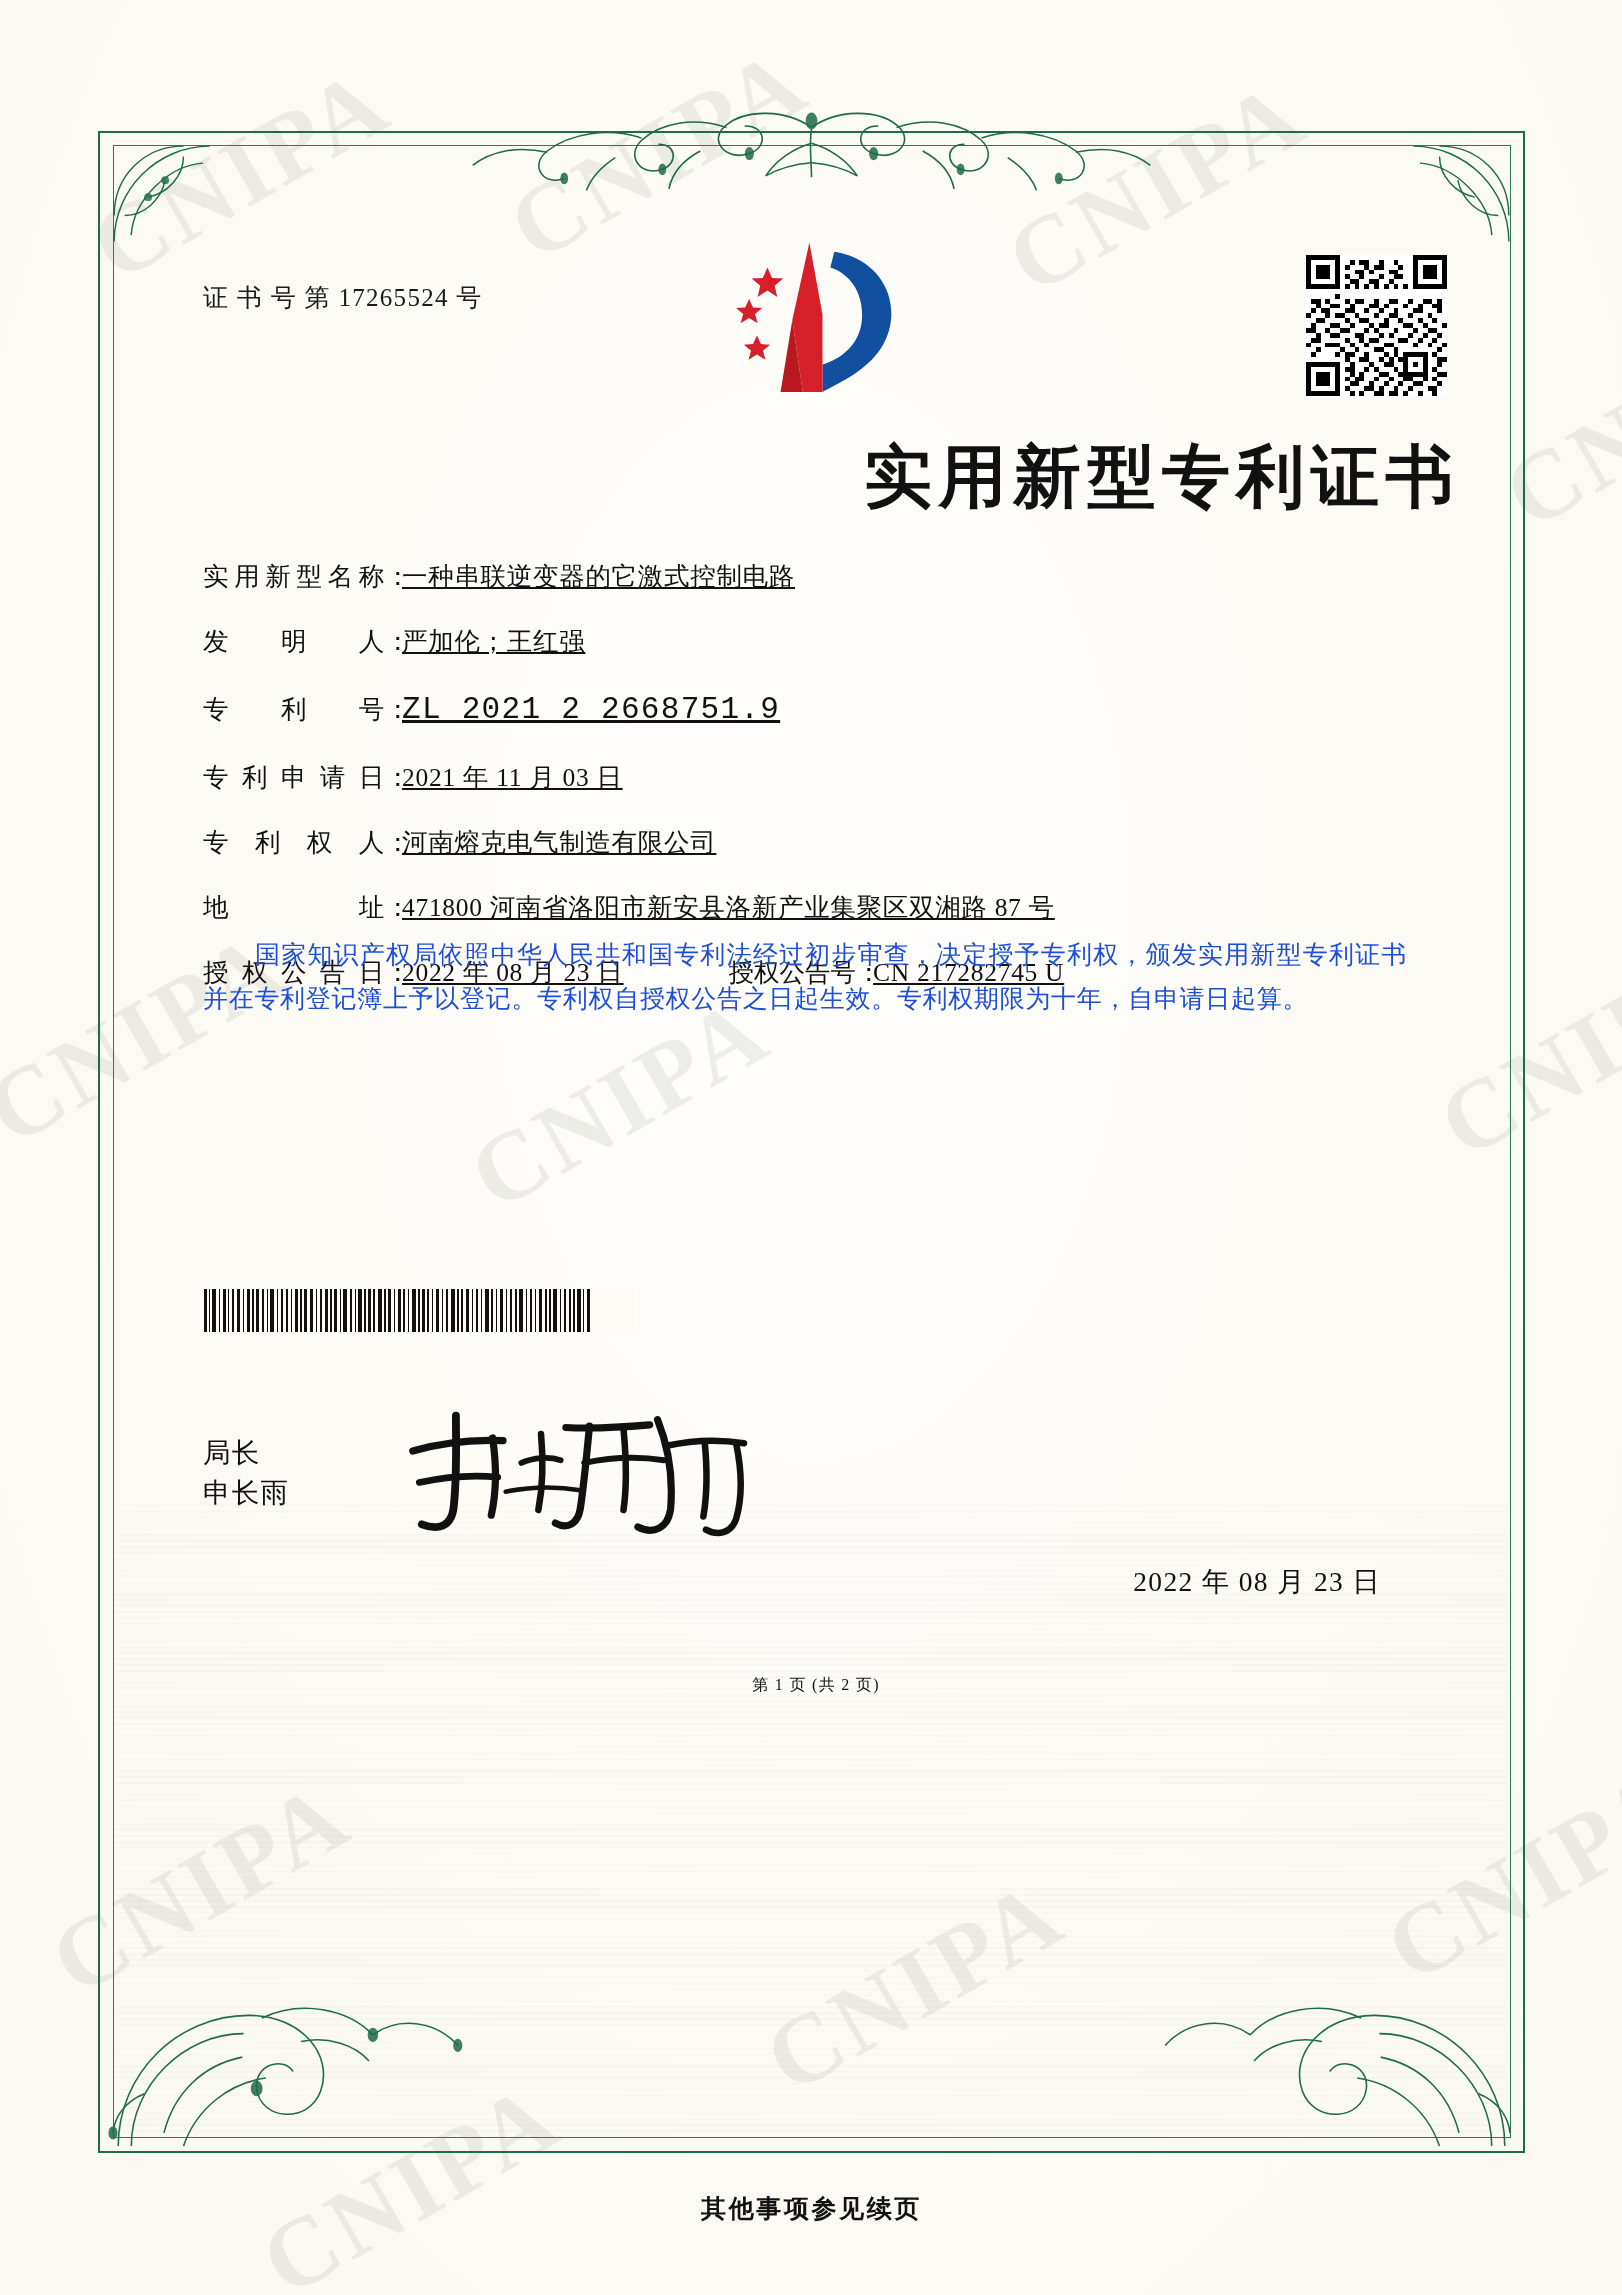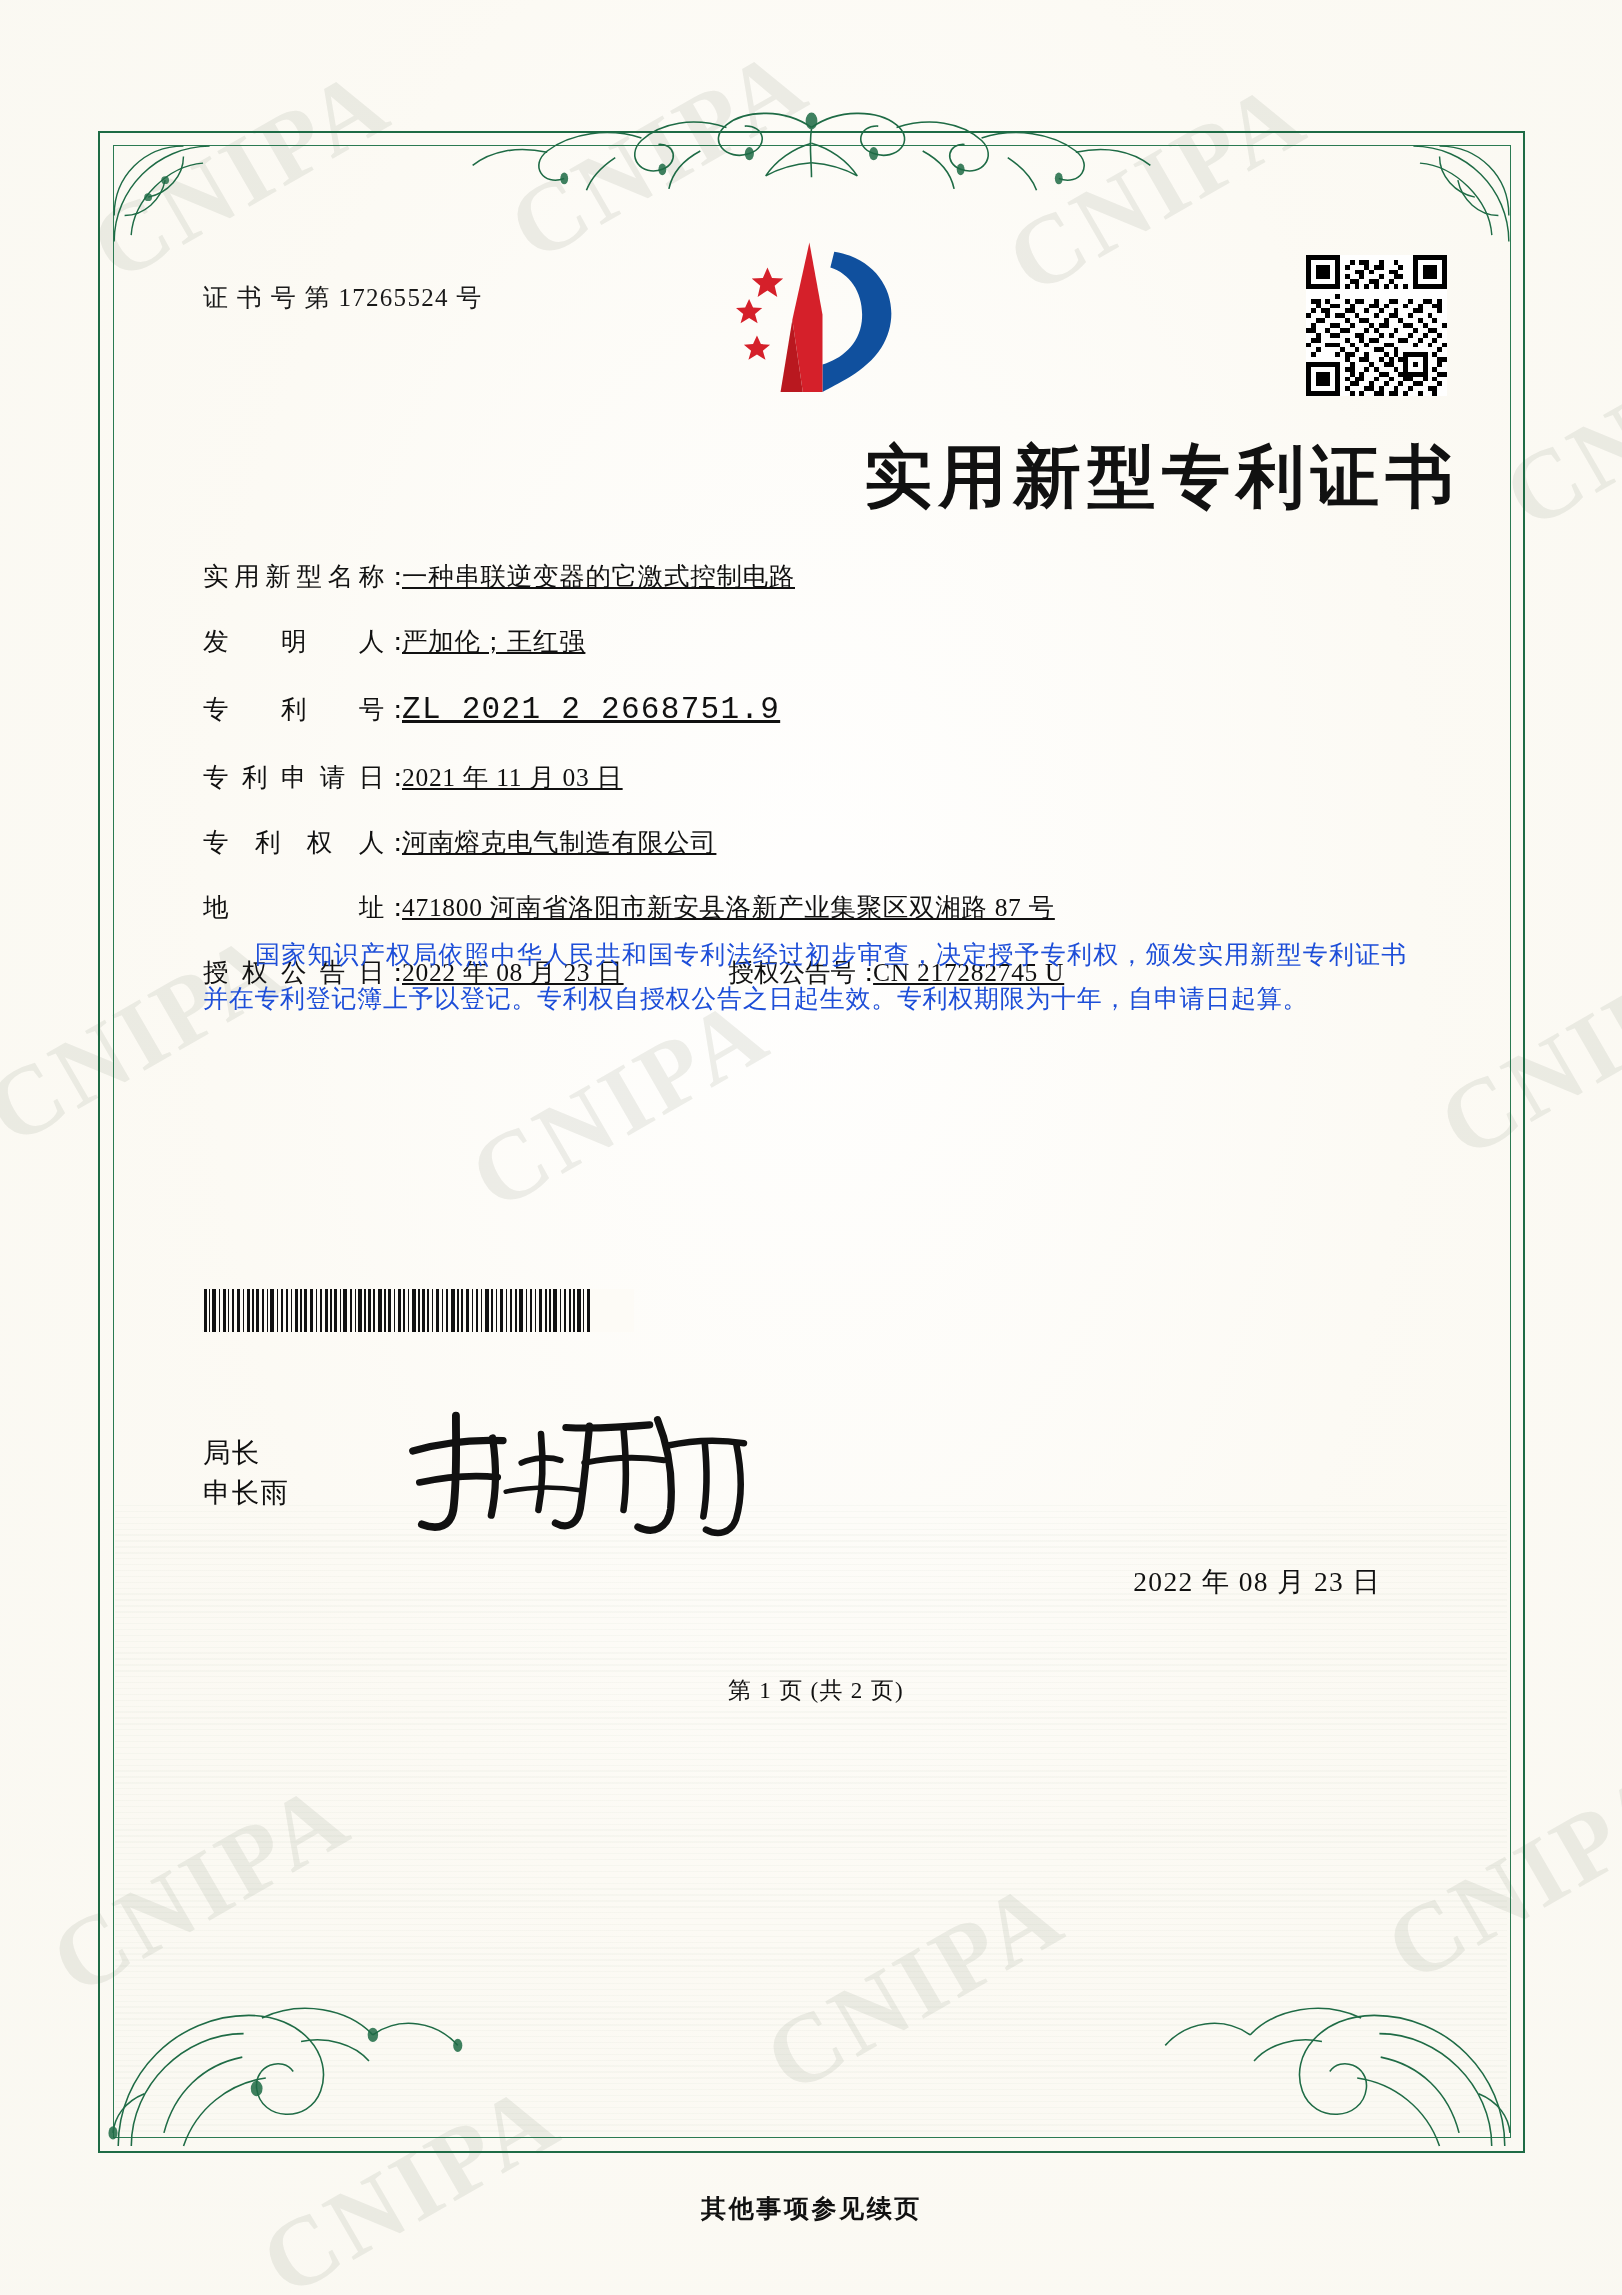--- a/index.html
+++ b/index.html
@@ -207,21 +207,21 @@
     letter-spacing: 1.3px;
     color: #111;
   }
 
   #page-no {
     position: absolute;
     left: 8px;
     right: 0;
     top: 1459px;
     text-align: center;
-    font-size: 23px;
+    font-size: 16px;
     letter-spacing: 1.3px;
     color: #111;
   }
 
   
   #footer-note {
     position: absolute;
     left: 0;
     right: 0;
     top: 2192px;

